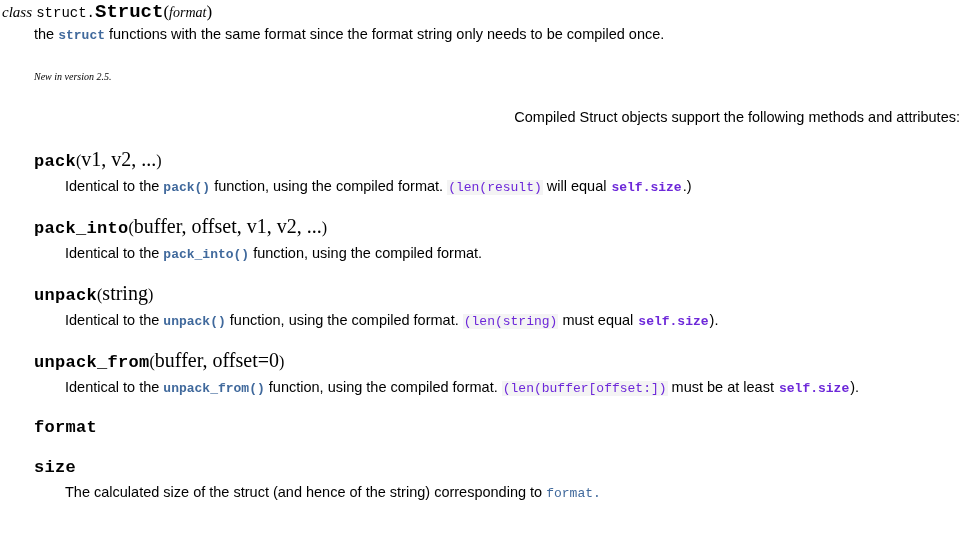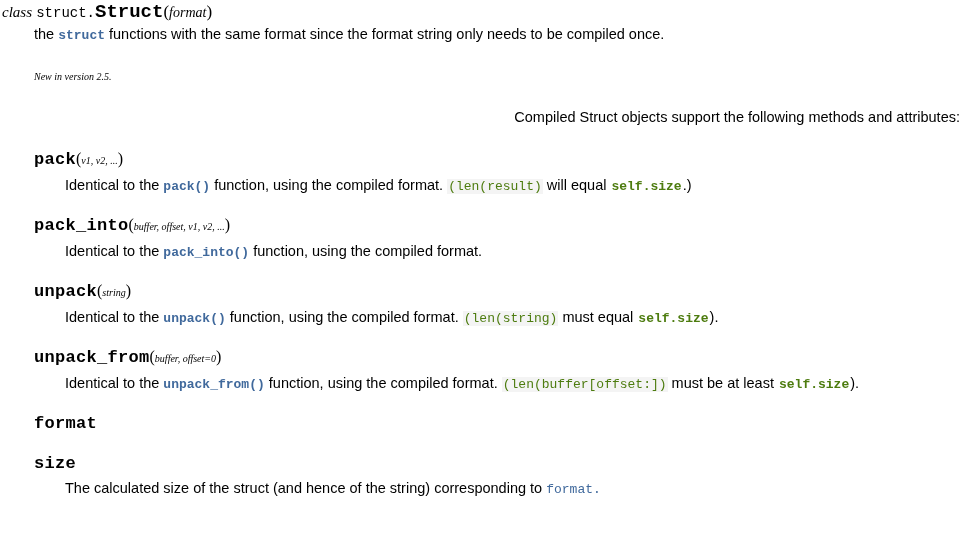--- a/index.html
+++ b/index.html
@@ -103,38 +103,37 @@
     font-weight: bold;
     font-size: 17px;
     letter-spacing: 0.3px;
   }
   .m-paren {
     font-family: "Liberation Serif", serif;
     font-size: 16px;
   }
   .m-param {
     font-family: "Liberation Serif", serif;
-    font-style: italic;
-    font-size: 10px;
+    font-size: 20px;
     margin-top: 22px;
   }
 
   .dd {
     margin: 0;
     padding: 3px 0 0 31px;
     font-size: 14.5px;
     line-height: 21px;
     white-space: nowrap;
   }
 
   
   .code {
     font-family: "Liberation Mono", monospace;
     font-size: 13px;
-    color: #4d7c0f;
+    color: #6d28d9;
     background: #f4f4f4;
     padding: 0 1px;
   }
   .code.bold {
     font-weight: bold;
     background: transparent;
   }
   .xref {
     font-family: "Liberation Mono", monospace;
     font-size: 13px;

